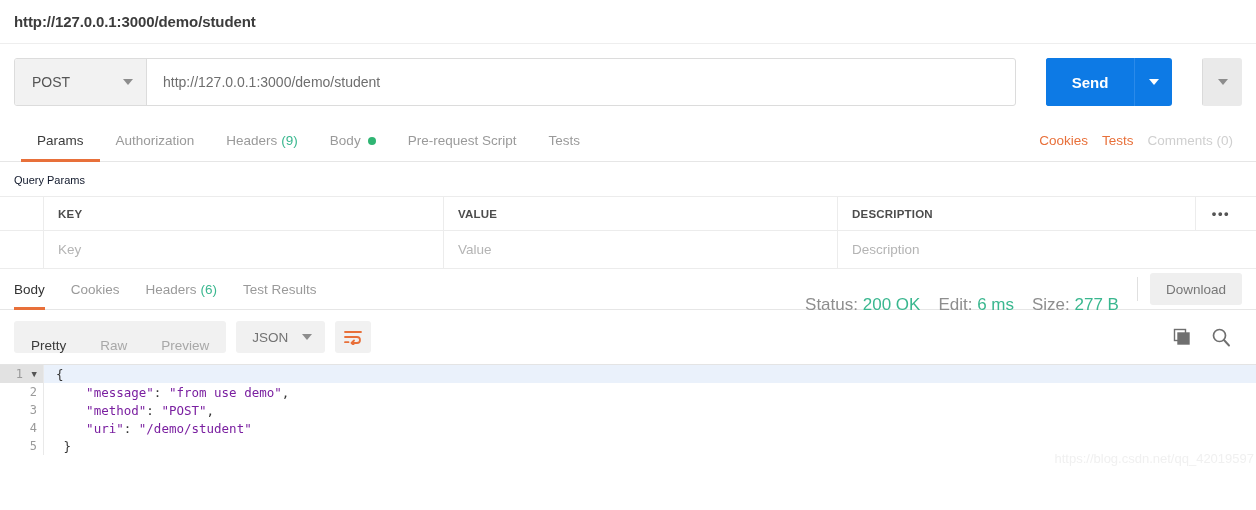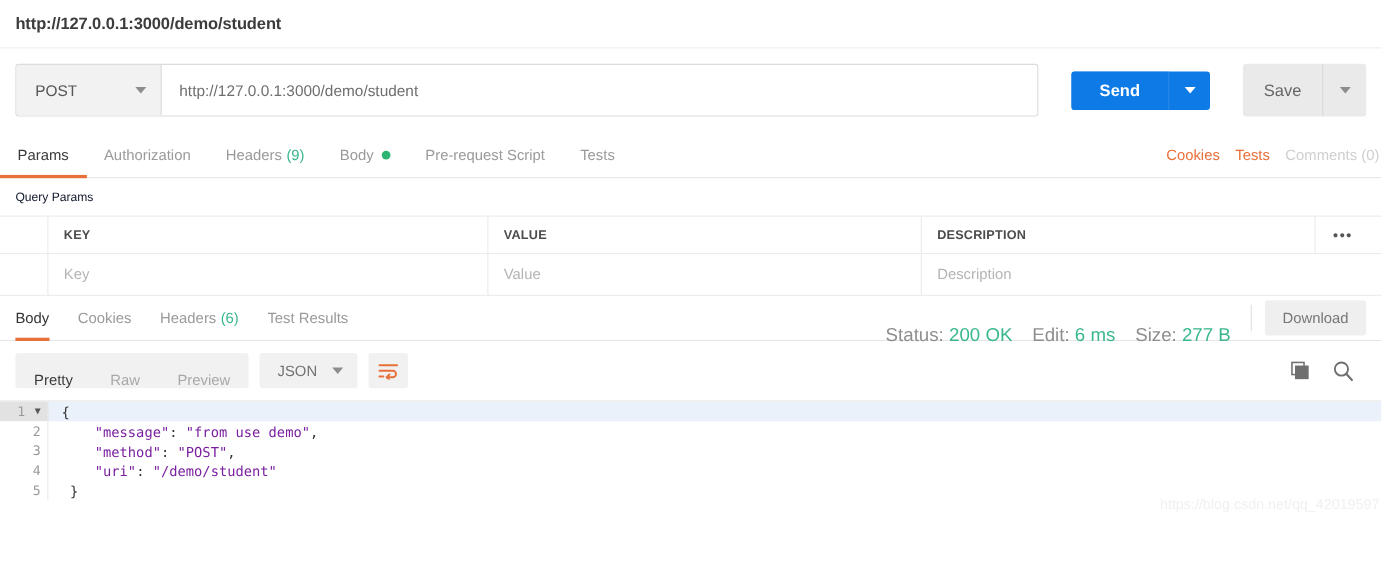--- a/index.html
+++ b/index.html
@@ -70,21 +70,21 @@
     outline: none;
     padding: 0 16px;
     font-size: 14px;
     color: #6e6e6e;
     font-family: "Liberation Sans", sans-serif;
     background: transparent;
     min-width: 0;
   }
   .send-group {
     display: flex;
-    height: 35px;
+    height: 48px;
     margin-left: 14px;
     border-radius: 3px;
     overflow: hidden;
     background: #0d7ae5;
     flex: 0 0 auto;
   }
   .send-btn {
     width: 88px;
     display: flex;
     align-items: center;
@@ -133,21 +133,21 @@
     justify-content: center;
     border-left: 1px solid #dadada;
     cursor: pointer;
   }
 
   
   .reqtabs {
     height: 42px;
     display: flex;
     align-items: stretch;
-    padding: 0 0;
+    padding: 0 21px;
     border-bottom: 1px solid #e6e6e6;
   }
   .tab {
     display: flex;
     align-items: center;
     padding: 0 16px;
     font-size: 13.5px;
     color: #9a9a9a;
     cursor: pointer;
     position: relative;
@@ -432,21 +432,20 @@
   </div>
 
   <div class="send-group">
     <button class="send-btn">Send</button>
     <div class="send-caret">
       <span class="caret white"></span>
     </div>
   </div>
 
   <div class="save-group">
-    <button class="save-btn">Save</button>
     <div class="save-caret">
       <span class="caret"></span>
     </div>
   </div>
 </div>
 
 <div class="reqtabs">
   <div class="tab active">
     <span>Params</span>
   </div>

